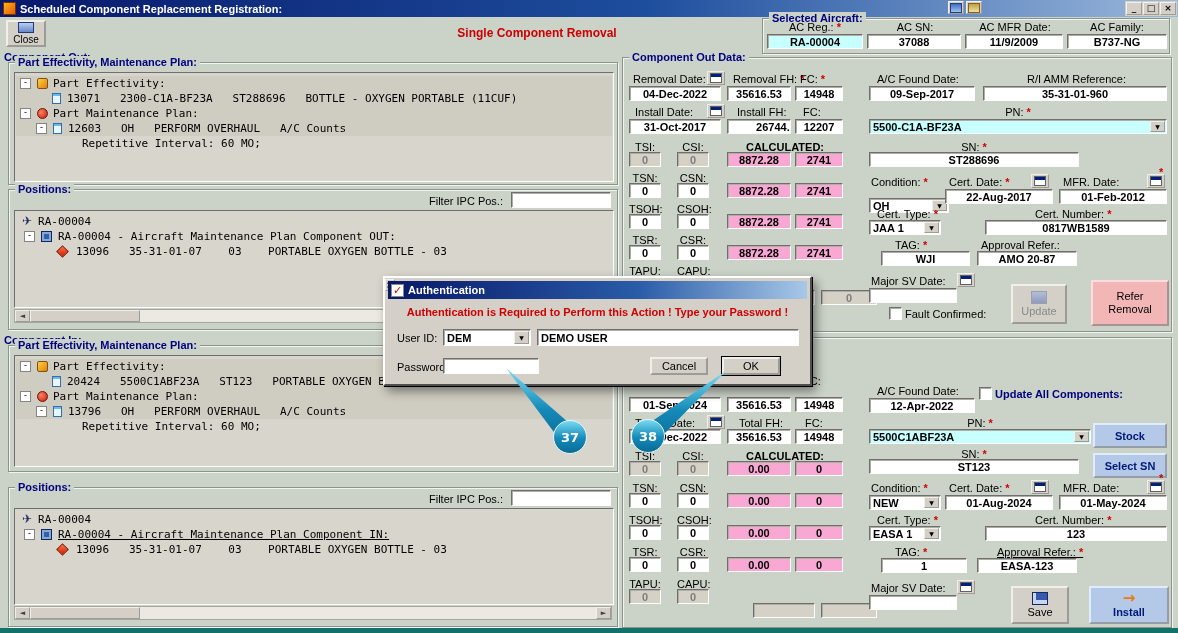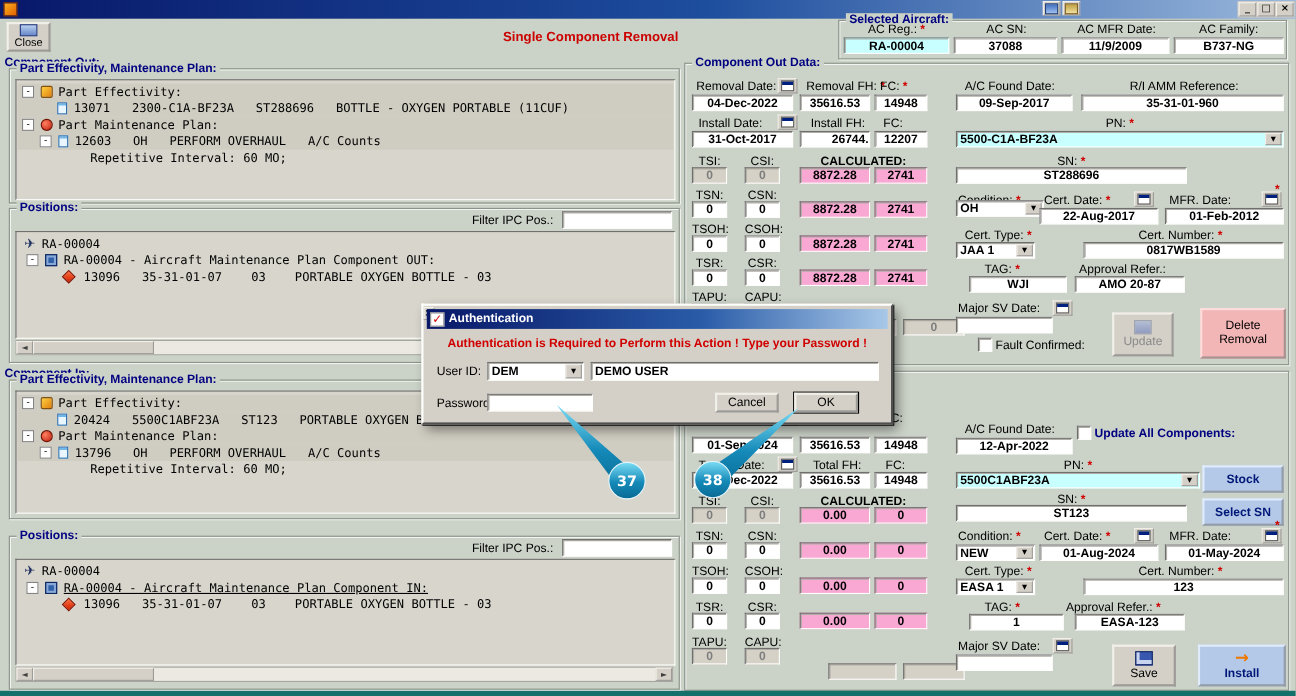--- a/index.html
+++ b/index.html
@@ -87,20 +87,21 @@
   .close-ic{width:14px;height:9px;background:linear-gradient(#b8d0f0,#6888c8);border:1px solid #203880;}
   .bottombar{position:absolute;left:0;bottom:0;width:100%;height:5px;background:#13706b;}
 </style>
 </head>
 <body>
 
 <div class="screen">
 
   <div class="titlebar">
     <span class="appicon"></span>
+    <span class="wtitle">Scheduled Component Replacement Registration:</span>
     <span class="tb-tools">
       <span class="tbtn">
           <span class="toolglyph tg1"></span>
         </span>
       <span class="tbtn">
           <span class="toolglyph tg2"></span>
         </span>
     </span>
     <span class="winbtns">
       <span class="tbtn">_</span>
@@ -249,21 +250,21 @@
 
     <span class="lbl c" style="left:246px;top:83px;width:210px;"><span>SN:</span><span class="req"> *</span></span>
     <div class="fld" style="left:246px;top:94px;width:210px;">ST288696</div>
 
     <span class="lbl" style="left:248px;top:118px;"><span>Condition:</span><span class="req"> *</span></span>
     <span class="lbl" style="left:326px;top:118px;"><span>Cert. Date:</span><span class="req"> *</span></span>
     <span class="calbtn" style="left:408px;top:116px;"></span>
     <span class="lbl" style="left:440px;top:118px;">MFR. Date:</span>
     <span class="calbtn" style="left:524px;top:116px;"></span>
     <span class="lbl req" style="left:536px;top:108px;"> *</span>
-    <div class="fld combo" style="left:246px;top:124px;width:80px;">
+    <div class="fld combo" style="left:246px;top:140px;width:80px;">
       <span>OH</span>
       <span class="drop">▼</span>
     </div>
     <div class="fld" style="left:322px;top:131px;width:108px;">22-Aug-2017</div>
     <div class="fld" style="left:436px;top:131px;width:108px;">01-Feb-2012</div>
 
     <span class="lbl" style="left:254px;top:150px;"><span>Cert. Type:</span><span class="req"> *</span></span>
     <span class="lbl" style="left:412px;top:150px;"><span>Cert. Number:</span><span class="req"> *</span></span>
     <div class="fld combo" style="left:246px;top:162px;width:72px;">
       <span>JAA 1</span>
@@ -281,21 +282,21 @@
     <div class="fld" style="left:246px;top:230px;width:88px;"></div>
 
     <span class="chk" style="left:266px;top:249px;"></span>
     <span class="lbl" style="left:282px;top:250px;">Fault Confirmed:</span>
 
     <div class="btn col dis" style="left:388px;top:226px;width:56px;height:40px;">
       <span class="icon-upd"></span>
       <span>Update</span>
     </div>
     <div class="btn pink" style="left:468px;top:222px;width:78px;height:46px;padding:2px;">
-      <span style="white-space:normal;">Delete Removal</span>
+      <span style="white-space:normal;">Refer Removal</span>
     </div>
   </div>
 
   <span class="seclabel" style="left:4px;top:334px;">Component In:</span>
 
   <div class="grp" style="left:8px;top:345px;width:610px;height:127px;">
     <span class="grp-title">Part Effectivity, Maintenance Plan:</span>
     <div class="tree" style="left:5px;top:9px;width:598px;height:110px;">
       <div class="trow stripe" style="top:3px;">
         <span class="pm" style="margin-left:4px;">-</span>
@@ -438,21 +439,21 @@
 
     <span class="lbl" style="left:254px;top:176px;"><span>Cert. Type:</span><span class="req"> *</span></span>
     <span class="lbl" style="left:412px;top:176px;"><span>Cert. Number:</span><span class="req"> *</span></span>
     <div class="fld combo" style="left:246px;top:188px;width:72px;">
       <span>EASA 1</span>
       <span class="drop">▼</span>
     </div>
     <div class="fld" style="left:362px;top:188px;width:182px;">123</div>
 
     <span class="lbl" style="left:272px;top:208px;"><span>TAG:</span><span class="req"> *</span></span>
-    <span class="lbl" style="left:346px;top:208px;"><span>Approval Refer.:</span><span class="req"> *</span></span>
+    <span class="lbl" style="left:374px;top:208px;text-decoration:underline;"><span>Approval Refer.:</span><span class="req"> *</span></span>
     <div class="fld" style="left:258px;top:220px;width:86px;">1</div>
     <div class="fld" style="left:354px;top:220px;width:100px;">EASA-123</div>
 
     <span class="lbl" style="left:248px;top:244px;">Major SV Date:</span>
     <span class="calbtn" style="left:334px;top:242px;"></span>
     <div class="fld" style="left:246px;top:257px;width:88px;"></div>
 
     <div class="btn col" style="left:388px;top:248px;width:58px;height:38px;">
       <span class="icon-save"></span>
       <span>Save</span>

